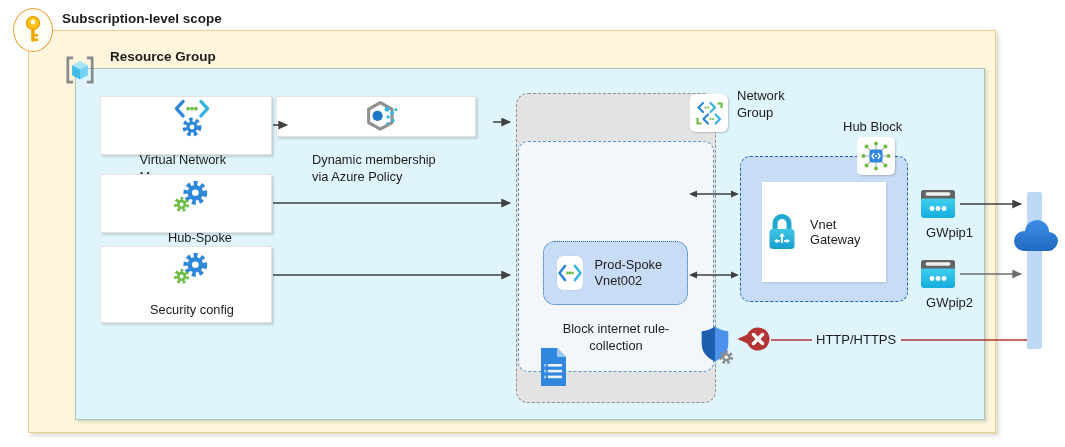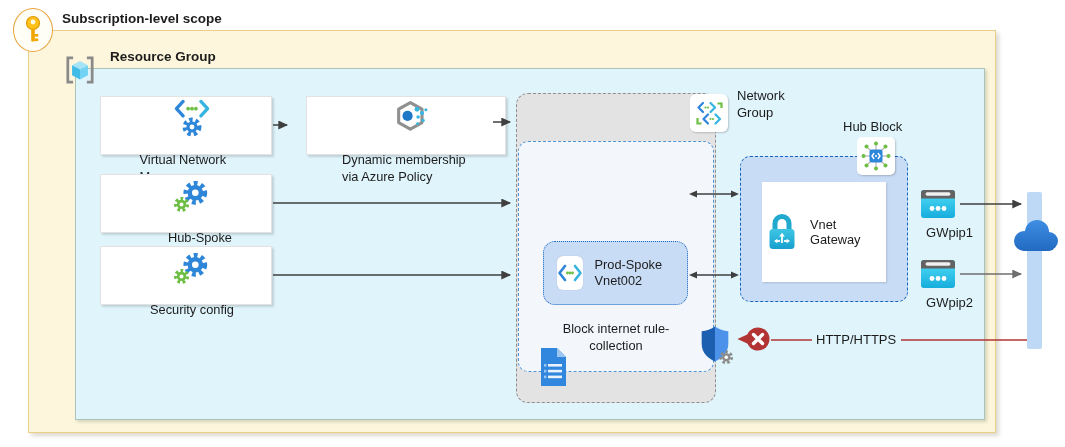--- a/index.html
+++ b/index.html
@@ -11,23 +11,23 @@
   .sub-box { left:28px; top:30px; width:968px; height:403px; background:#FDF6DC; border:1.5px solid #E9CF87; box-shadow:3px 3px 4px rgba(120,110,70,.25); z-index:0; }
   .rg-box { left:75px; top:68px; width:910px; height:352px; background:#DFF4FB; border:1px solid #AEC3B8; box-shadow:2px 2px 3px rgba(90,110,100,.25); z-index:1; }
   .key-ellipse { left:13px; top:8px; width:40px; height:44px; background:#FFFEF6; border:1.7px solid #E8A33D; border-radius:50%; z-index:4; display:flex; align-items:center; justify-content:center; }
   .title { left:62px; top:11px; font-weight:bold; font-size:13.5px; z-index:4; }
   .rg-title { left:110px; top:49px; font-weight:bold; font-size:13.5px; z-index:4; }
   .rg-icon { left:62px; top:52px; z-index:4; }
 
   
   .node { background:#ffffff; border:1px solid #E2E2E2; box-shadow:2px 2px 2px rgba(0,0,0,.14); display:flex; align-items:center; gap:11px; padding-left:12px; z-index:4; font-size:12.8px; line-height:1.28;flex-direction:column; }
   .n-vnm { left:100px; top:96px; width:172px; height:59px; }
-  .n-dyn { left:306px; top:96px; width:200px; height:59px; }
+  .n-dyn { left:276px; top:96px; width:200px; height:41px; }
   .n-hub { left:100px; top:174px; width:172px; height:59px; }
-  .n-sec { left:100px; top:246px; width:172px; height:59px; }
+  .n-sec { left:100px; top:246px; width:172px; height:77px; }
   .lbl-w105 { max-width:105px; }
   .lbl-w140 { max-width:140px; }
   .lbl-w80 { max-width:80px;text-align:right; }
 
   
   .ng-container { left:516px; top:93px; width:200px; height:310px; background:#E3E3E3; border:1.5px dashed #8F8F8F; border-radius:12px; z-index:2; }
   .ng-inner { left:518px; top:141px; width:196px; height:231px; background:#F3F7FC; border:1.5px dashed #4E94D6; border-radius:10px; z-index:3; }
   .ng-iconbox { left:690px; top:94px; width:38px; height:38px; background:#ffffff; border-radius:6px; box-shadow:1px 1px 2px rgba(0,0,0,.2); z-index:4; display:flex; align-items:center; justify-content:center; }
   .ng-label { left:737px; top:88px; width:70px; font-size:13px; line-height:1.28; z-index:4; }
 

